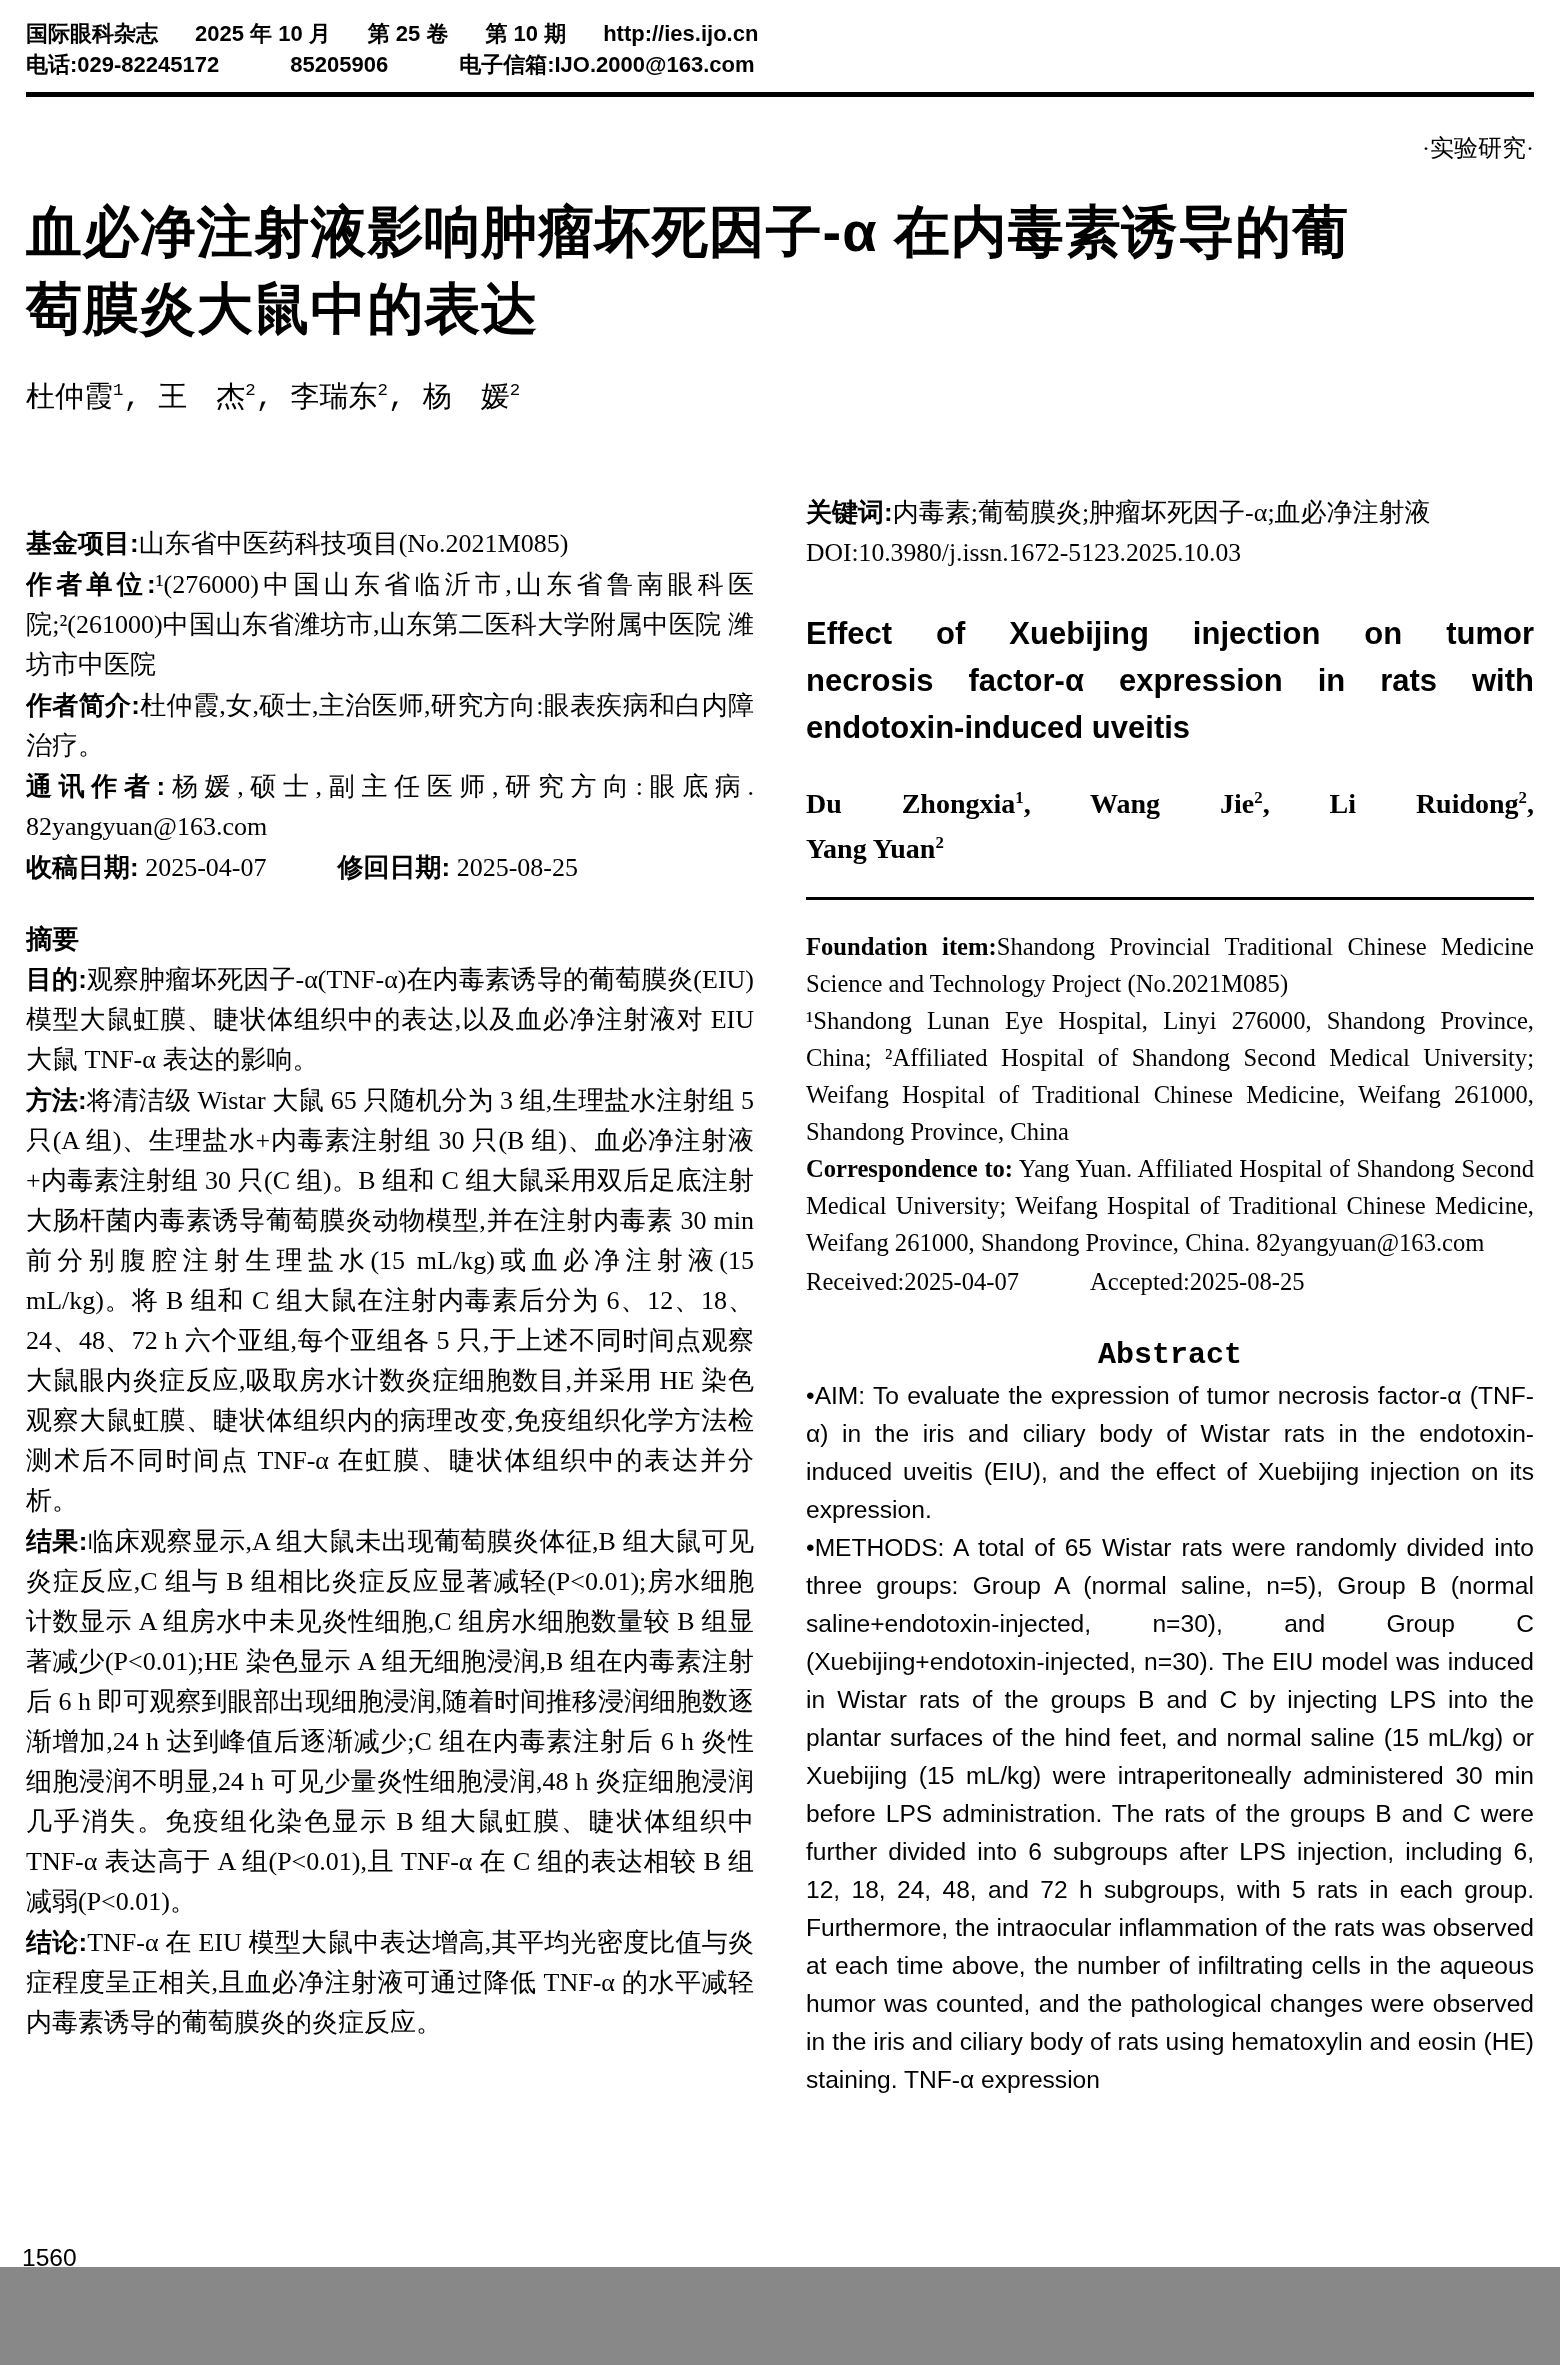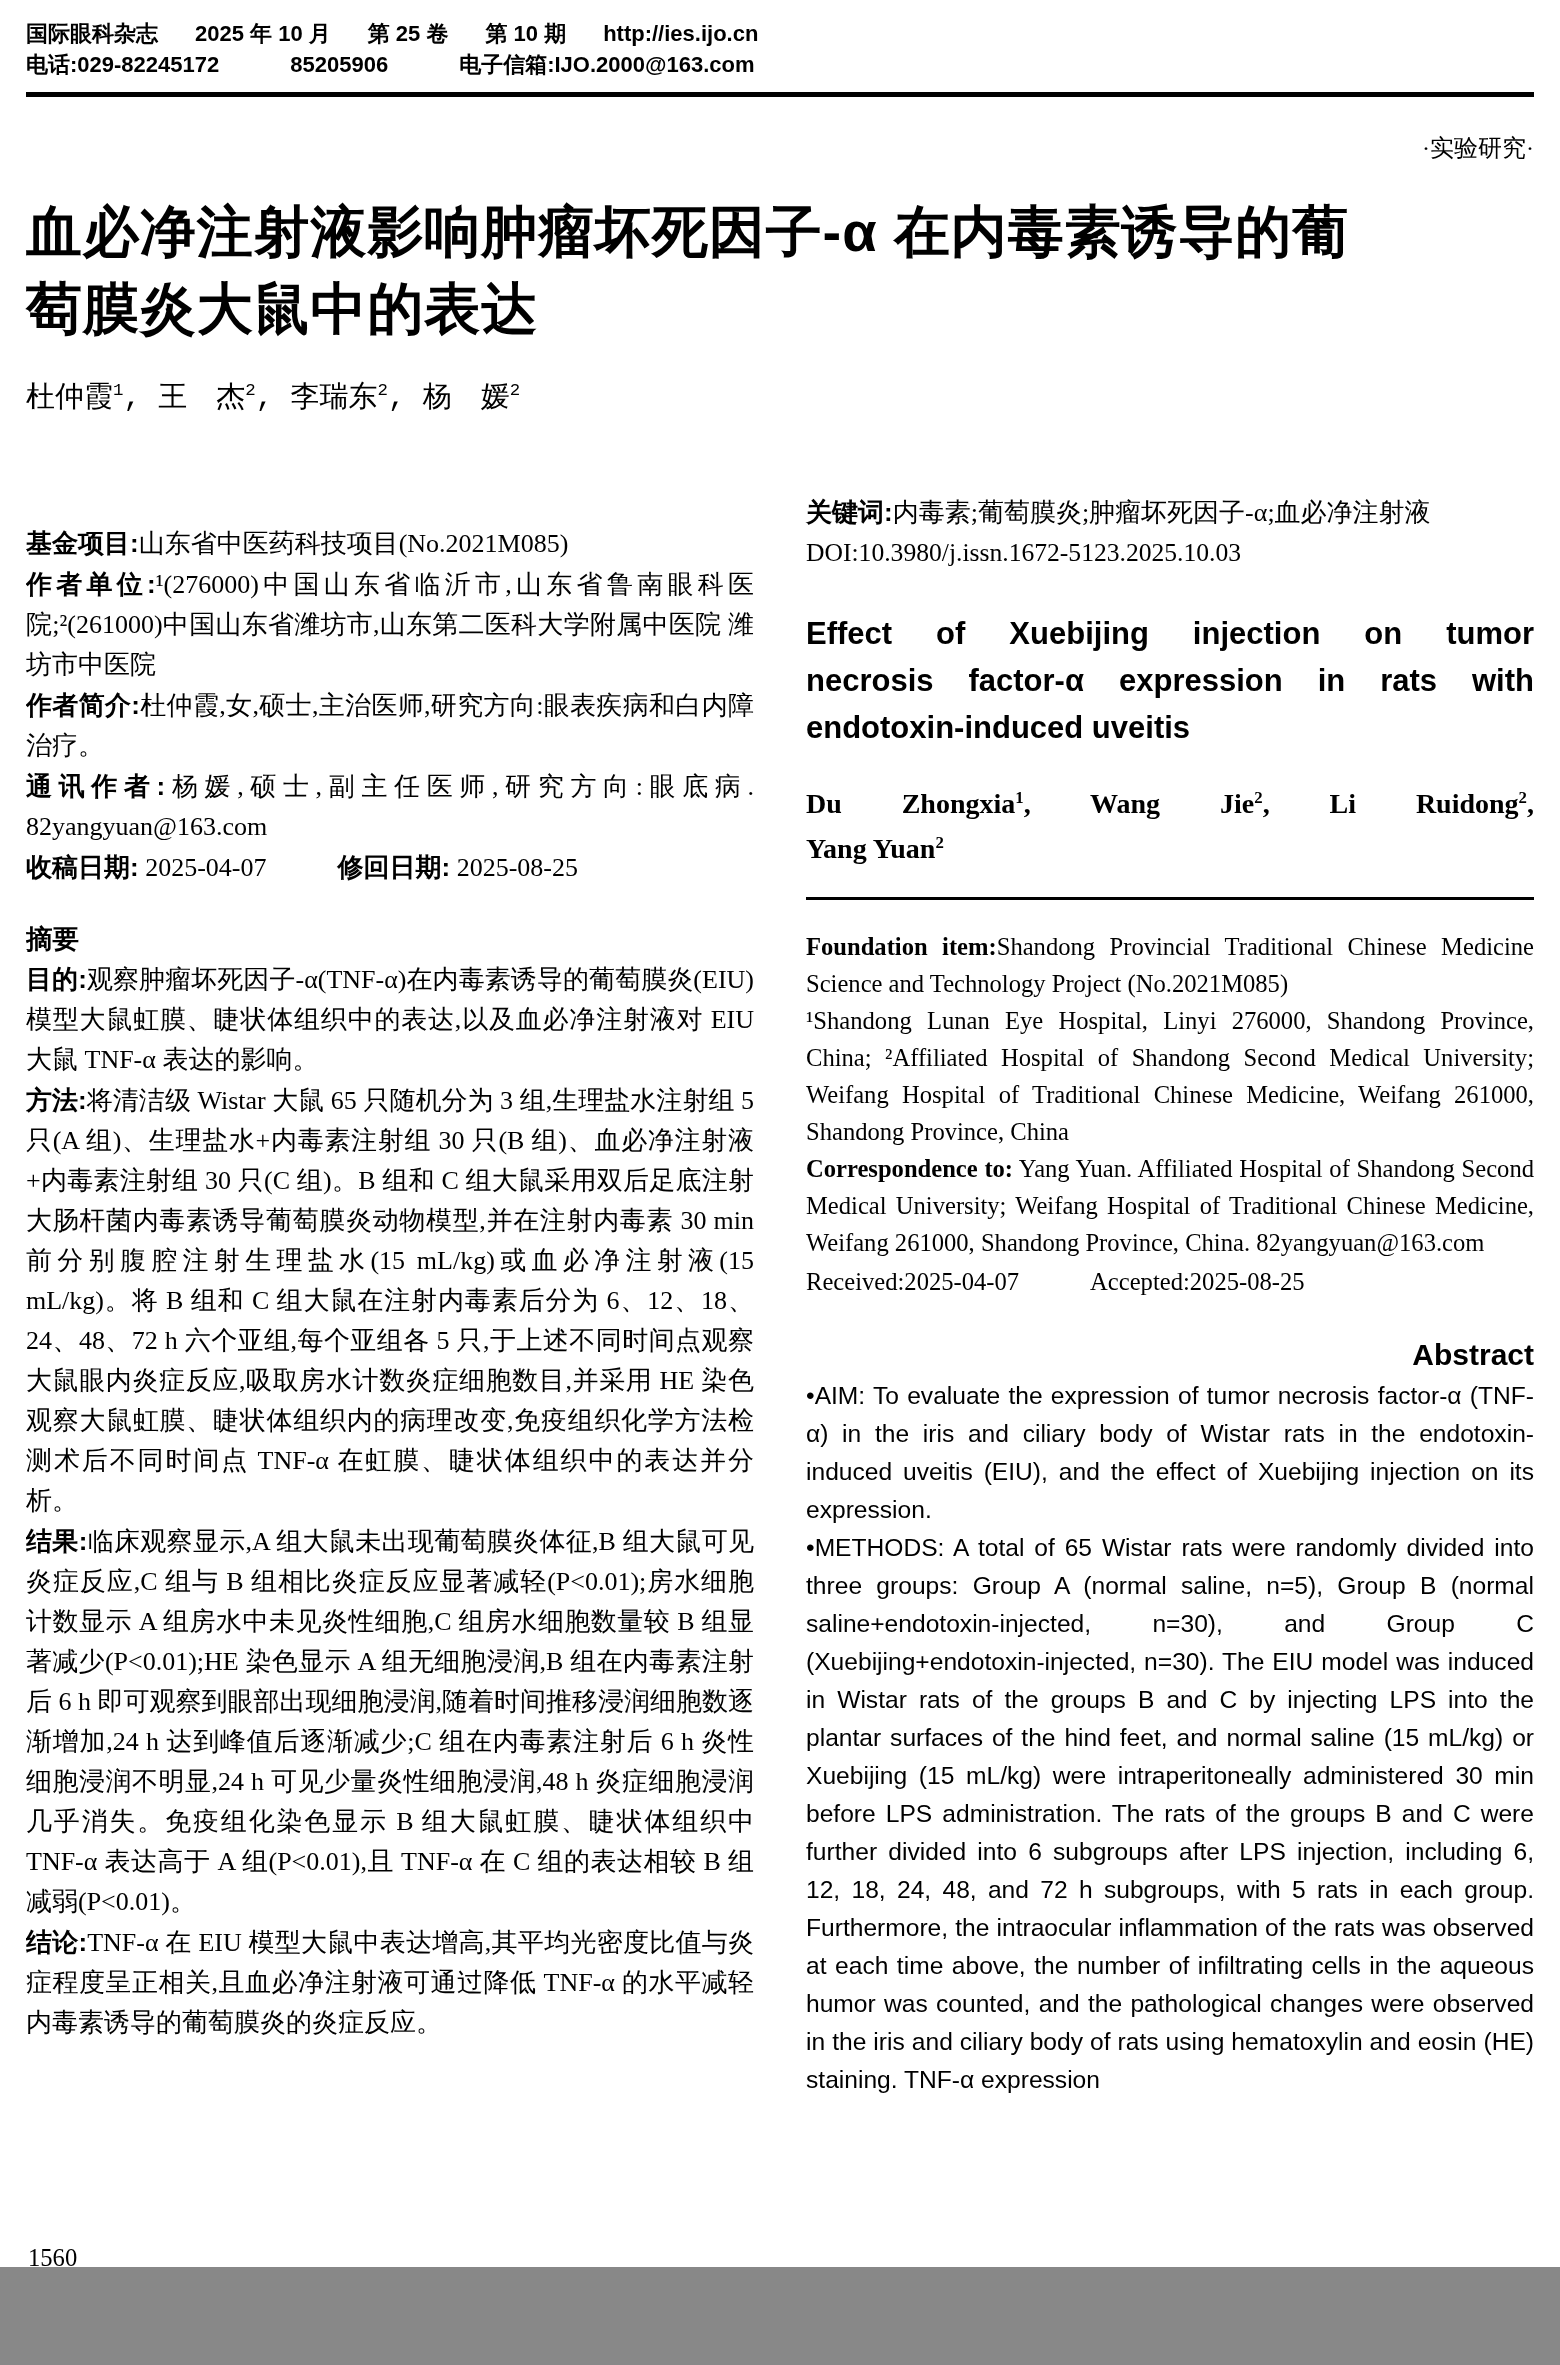--- a/index.html
+++ b/index.html
@@ -72,28 +72,28 @@
     font-family:"Liberation Serif", serif;font-weight:bold;
     font-size:28px;line-height:45px;
   }
   .col-rule{height:3.8px;background:#000;margin:25.6px 0 27.5px 0;}
   .ser{font-family:"Liberation Serif", serif;font-size:24.6px;line-height:37px;}
   .ser .blbl{font-weight:bold;}
   .dates-en{margin-top:1.9px;text-align:left;}
   .sp-wide{display:inline-block;width:71px;}
   .abstract-heading{
     margin-top:33px;
-    font-family:Liberation Sans, sans-serif;font-weight:bold;
-    font-size:30px;line-height:44px;text-align:right;
+    font-family:Liberation Mono, monospace;font-weight:bold;
+    font-size:30px;line-height:44px;text-align:center;
   }
   .abs{font-family:"Liberation Sans", sans-serif;font-size:24.6px;line-height:38px;}
   
   .page-num{
-    position:absolute;left:28px;top:2244px;
-    font-family:Liberation Serif, serif;
+    position:absolute;left:22px;top:2244px;
+    font-family:Liberation Sans, sans-serif;
     font-size:24.6px;
   }
 </style>
 </head>
 <body>
 
 <div class="page">
 
   <div class="hdr-line first">
     <span>国际眼科杂志</span>

